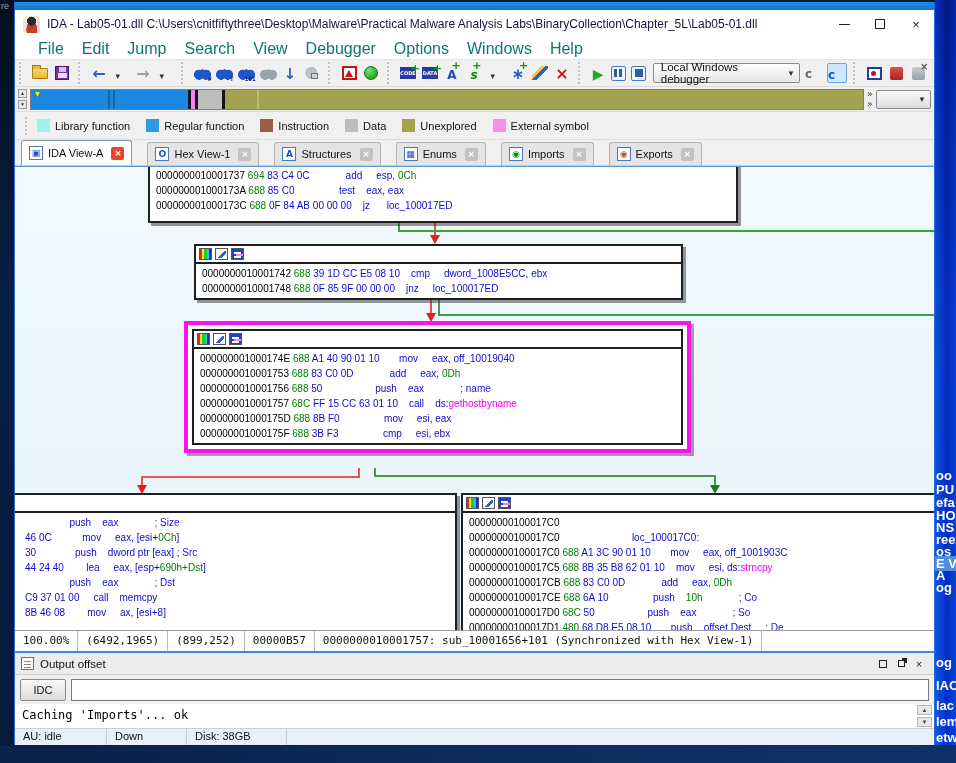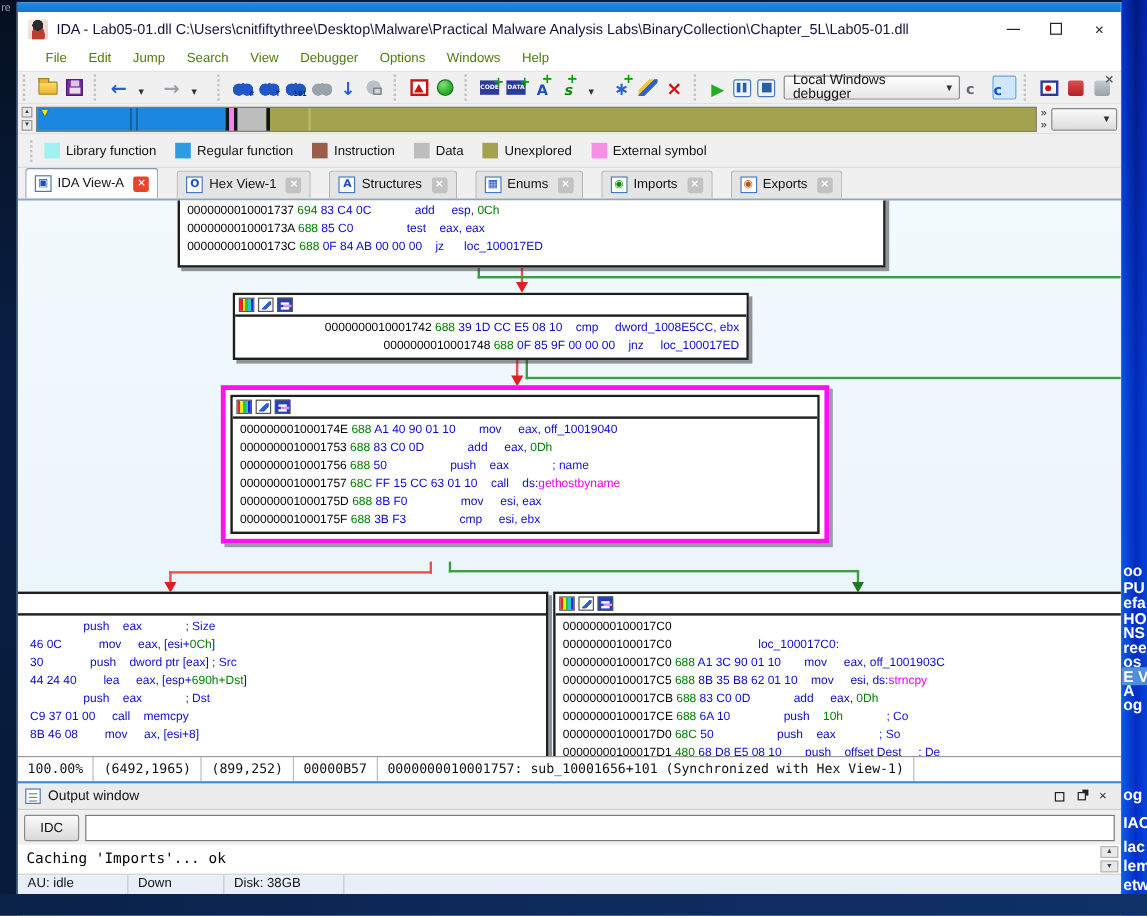--- a/index.html
+++ b/index.html
@@ -22,21 +22,21 @@
     radial-gradient(circle at 50% 30%, #2b2b2b 30%, rgba(0,0,0,0) 32%),
     radial-gradient(ellipse at 52% 80%, #c23b2e 42%, rgba(0,0,0,0) 45%),
     linear-gradient(135deg,#f4e9e2,#e7d5c8)}
   #title-text{font-size:12px;color:#14143c;white-space:nowrap;overflow:hidden}
   #win-controls{margin-left:auto;display:flex}
   .wbtn{width:36px;height:26px;display:flex;align-items:center;justify-content:center;color:#222;font-size:13px}
   .wbtn .bar{width:11px;height:1px;background:#222}
   .wbtn .sq{width:10px;height:10px;border:1px solid #222}
   
   #menubar{height:22px;display:flex;align-items:center;background:#fff;border-bottom:1px solid #e3e3e3;padding-left:14px}
-  .menu-item{font-size:11px;color:#4d7c0f;padding:2px 9px}
+  .menu-item{font-size:16px;color:#0f766e;padding:2px 9px}
   
   #toolbar{height:27px;background:#f0f0f0;display:flex;align-items:center;padding-left:4px;border-bottom:1px solid #dcdcdc}
   .tb-group{display:flex;align-items:center;padding:0 5px 0 8px;border-left:2px dotted #c2c2c2;height:22px}
   .tbi{position:relative;display:inline-flex;align-items:center;justify-content:center;width:20px;height:21px;margin:0 1px;font-family:"DejaVu Sans",sans-serif}
   .k-folder{width:16px;height:11px;background:linear-gradient(180deg,#ffd95e,#edb33a);border:1px solid #a87e18;border-radius:1px;position:relative;align-self:center}
   .k-folder::before{content:"";position:absolute;left:-1px;top:-4px;width:7px;height:3px;background:#edb33a;border:1px solid #a87e18;border-bottom:none}
   .k-floppy{width:14px;height:14px;background:#7a2fa8;border:1px solid #4d1570;position:relative}
   .k-floppy::before{content:"";position:absolute;left:3px;top:0;width:7px;height:5px;background:#d9c4ea}
   .k-floppy::after{content:"";position:absolute;left:2px;bottom:1px;width:9px;height:5px;background:#e8e0f0}
   .g-txt{font-weight:bold}
@@ -415,21 +415,21 @@
       <div class="edge g edge-h" style="width: 342px; left: 359px; top: 308px;"></div>
       <div class="edge g edge-v" style="height: 11px; left: 699px; top: 308px;"></div>
       <div class="arrh g" style="left: 695px; top: 318px;"></div>
       <div class="block" style="left: 133px; top: -20px; width: 590px; height: 76px;">
         <div class="code" style="padding-top: 19px;">
           <div class="crow"><span class="t-a">0000000010001737 </span><span class="t-s">694</span><span class="t-b"> 83 C4 0C             </span><span class="t-b">add     </span><span class="t-b">esp, </span><span class="t-n">0Ch</span></div>
           <div class="crow"><span class="t-a">000000001000173A </span><span class="t-s">688</span><span class="t-b"> 85 C0                </span><span class="t-b">test    </span><span class="t-b">eax, eax</span></div>
           <div class="crow"><span class="t-a">000000001000173C </span><span class="t-s">688</span><span class="t-b"> 0F 84 AB 00 00 00    </span><span class="t-b">jz      </span><span class="t-b">loc_100017ED</span></div>
         </div>
       </div>
-      <div class="block" style="left: 179px; top: 77px; width: 430px; height: 56px; text-align: right;">
+      <div class="block" style="left: 179px; top: 77px; width: 489px; height: 56px;">
         <div class="bheader">
           <span class="nico nico-color"></span>
           <span class="nico nico-edit"></span>
           <span class="nico nico-group"></span>
         </div>
         <div class="code">
           <div class="crow"><span class="t-a">0000000010001742 </span><span class="t-s">688</span><span class="t-b"> 39 1D CC E5 08 10    </span><span class="t-b">cmp     </span><span class="t-b">dword_1008E5CC, ebx</span></div>
           <div class="crow"><span class="t-a">0000000010001748 </span><span class="t-s">688</span><span class="t-b"> 0F 85 9F 00 00 00    </span><span class="t-b">jnz     </span><span class="t-b">loc_100017ED</span></div>
         </div>
       </div>
@@ -485,21 +485,21 @@
       <span class="gcell">100.00%</span>
       <span class="gcell">(6492,1965)</span>
       <span class="gcell">(899,252)</span>
       <span class="gcell">00000B57</span>
       <span class="gcell">0000000010001757: sub_10001656+101 (Synchronized with Hex View-1)</span>
     </div>
 
   <div id="outwin">
     <div id="outtitle">
       <span class="out-ico"></span>
-      <span class="lbl">Output window</span>
+      <span class="lbl">Output offset</span>
       <div id="outbtns">
         <span class="obtn">
             <span class="sq"></span>
           </span>
         <span class="obtn">
             <span class="fl"></span>
           </span>
         <span class="obtn">×</span>
       </div>
     </div>

